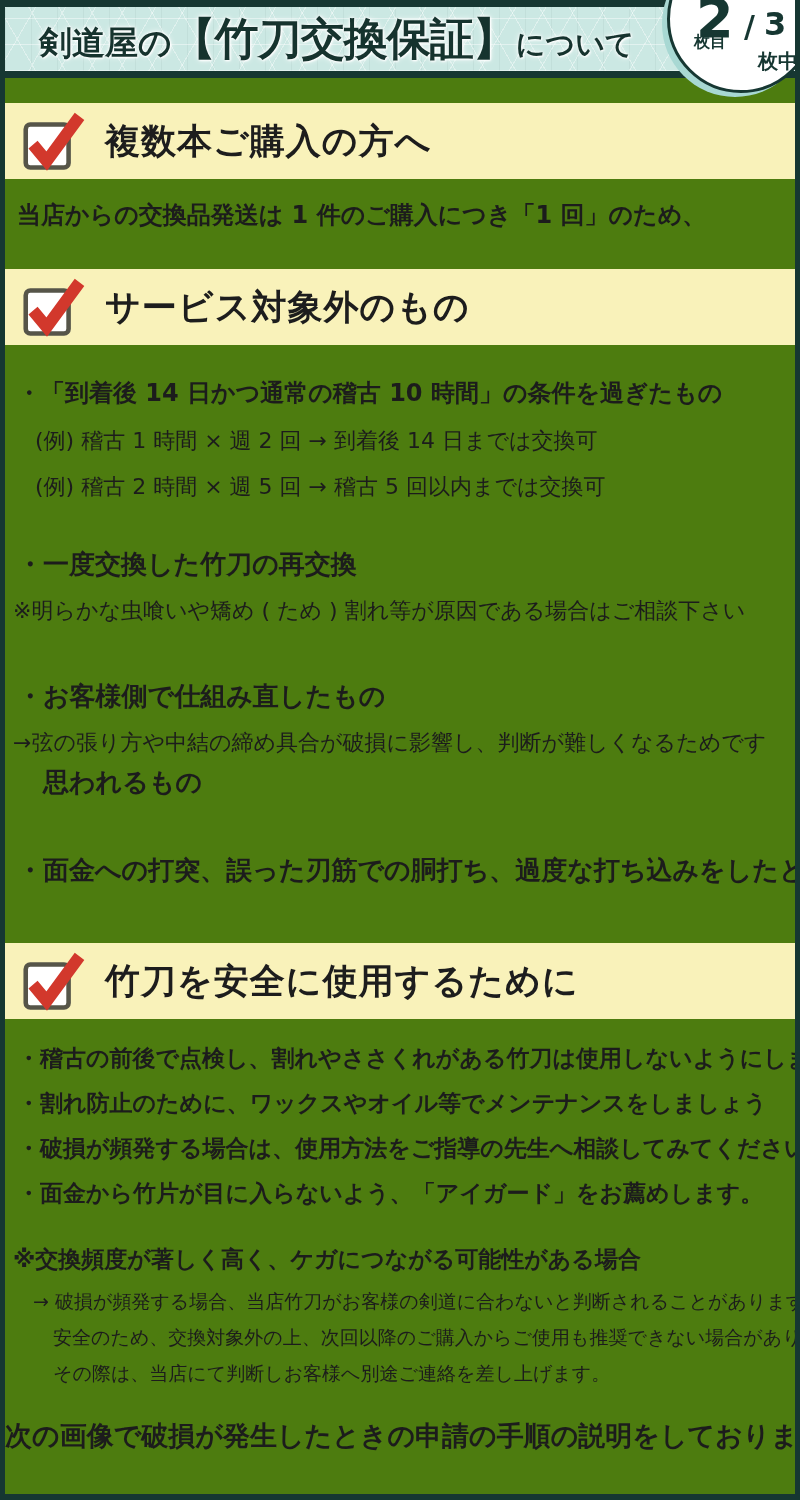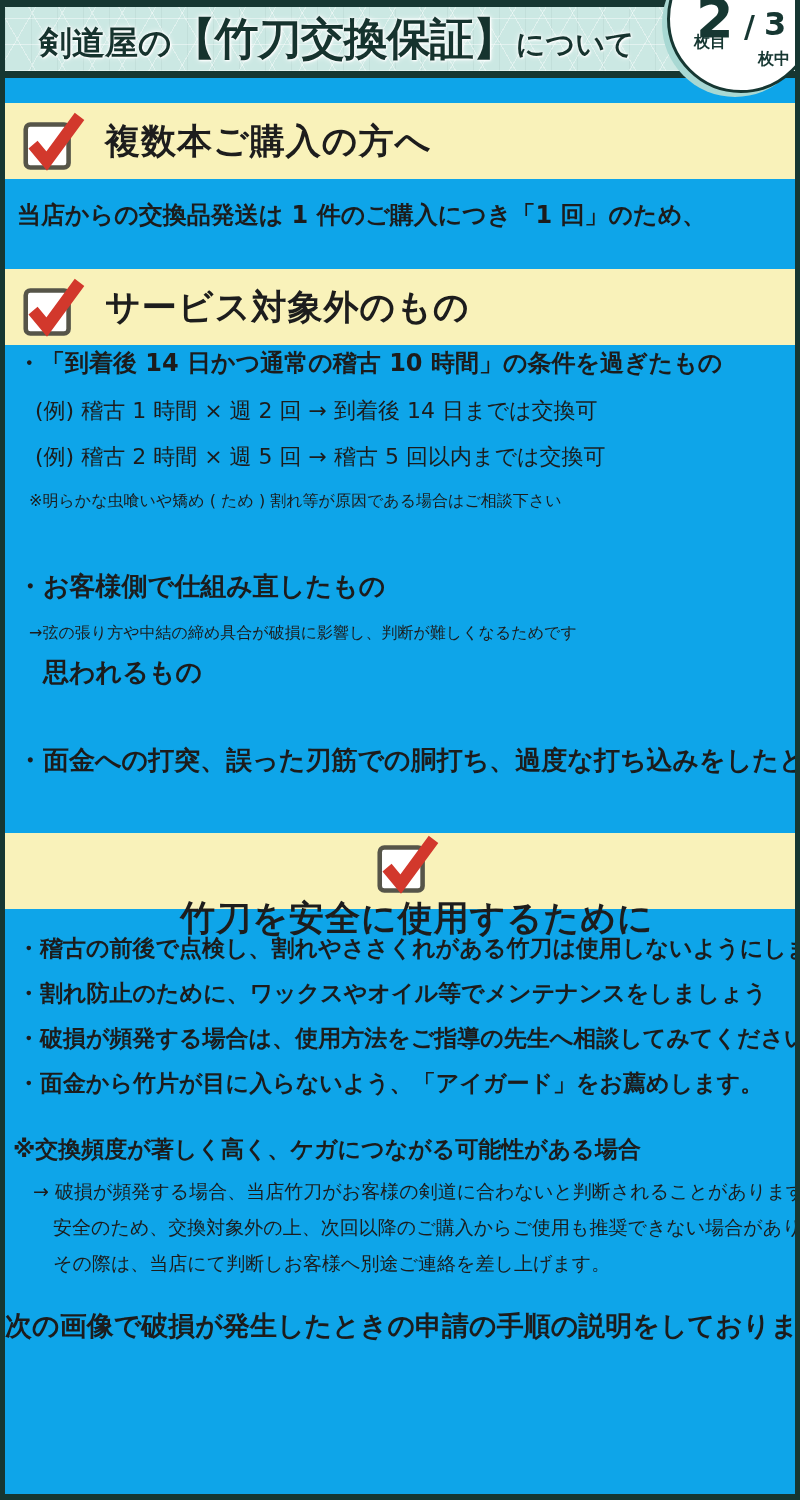--- a/index.html
+++ b/index.html
@@ -1,20 +1,20 @@
 <!DOCTYPE html>
 <html lang="ja"><head>
 <meta charset="utf-8">
 <style>
   html,body{margin:0;padding:0;background:#ffffff;}
   .page{
     position:relative;
     width:800px;height:1500px;
     box-sizing:border-box;
-    background:#0ea5e9;
+    background:#4d7c0f;
     border-left:5px solid #163732;
     border-right:5px solid #163732;
     border-bottom:6px solid #163732;
     overflow:hidden;
     font-family:"DejaVu Sans", sans-serif;
     color:#1c1c1c;
   }
   
   .header{
     height:78px;box-sizing:border-box;
@@ -44,41 +44,41 @@
     position:absolute;top:-55px;right:-20px;
     width:142px;height:142px;border-radius:50%;
     background:#ffffff;border:3px solid #163732;
     box-shadow:-6px 5px 0 -1px #a8d8d3;
     z-index:5;color:#163732;
   }
   .pc-cur{position:absolute;left:26px;top:44px;font-size:54px;font-weight:bold;line-height:1;}
   .pc-sep{position:absolute;left:74px;top:64px;font-size:30px;font-weight:bold;line-height:1;}
   .pc-tot{position:absolute;left:94px;top:60px;font-size:32px;font-weight:bold;line-height:1;}
   .pc-curl{position:absolute;left:24px;top:86px;font-size:16px;font-weight:bold;line-height:1;}
-  .pc-totl{position:absolute;left:88px;top:103px;font-size:16px;font-weight:bold;line-height:1;}
+  .pc-totl{position:absolute;left:88px;top:103px;font-size:20px;font-weight:bold;line-height:1;}
   
   .banner{
     background:#f9f2ba;
     height:76px;
     display:flex;align-items:center;
     padding-left:16px;box-sizing:border-box;
   }
   .banner h2{
     margin:0 0 0 18px;
     font-size:35px;font-weight:bold;color:#1d1d1d;
     letter-spacing:1px;white-space:nowrap;
   }
   .checkbox{width:66px;height:62px;display:inline-block;flex:0 0 auto;}
   
   p{margin:0;white-space:nowrap;}
   .body {font-size:24px;font-weight:bold;line-height:40px;padding-left:12px;}
   .bb   {font-size:24px;font-weight:bold;line-height:36px;padding-left:12px;}
   .bb2  {font-size:26px;font-weight:bold;line-height:38px;padding-left:12px;}
   .ex   {font-size:22px;line-height:32px;padding-left:30px;}
-  .note {font-size:16px;line-height:32px;padding-left:24px;}
+  .note {font-size:22px;line-height:32px;padding-left:8px;}
   .b3   {font-size:23px;font-weight:600;line-height:34px;padding-left:12px;}
   .warn {font-size:23px;font-weight:bold;line-height:34px;padding-left:8px;}
   .sm   {font-size:19px;line-height:27px;}
   .footer-line{
     font-size:27px;font-weight:bold;line-height:38px;
     text-align:center;white-space:nowrap;
   }
 </style>
 </head>
 <body>
@@ -115,32 +115,33 @@
   <section>
     <div class="banner" style="margin-top:34px;">
       <span class="checkbox">
         <svg viewBox="0 0 72 68" width="66" height="62">
           <rect x="5" y="16" width="47" height="47" rx="5" fill="#ffffff" stroke="#565549" stroke-width="5"></rect>
           <path d="M13 38 L28 56 L64 7" fill="none" stroke="#d2382c" stroke-width="13"></path>
         </svg>
       </span>
       <h2>サービス対象外のもの</h2>
     </div>
-    <p class="bb" style="">・「到着後 14 日かつ通常の稽古 10 時間」の条件を過ぎたもの</p>
+    <p class="bb" style="margin-top:30px;">・「到着後 14 日かつ通常の稽古 10 時間」の条件を過ぎたもの</p>
     <p class="ex" style="margin-top:14px;">(例) 稽古 1 時間 × 週 2 回 → 到着後 14 日までは交換可</p>
     <p class="ex" style="margin-top:14px;">(例) 稽古 2 時間 × 週 5 回 → 稽古 5 回以内までは交換可</p>
+    <p class="bb2" style="margin-top:42px;">・一度交換した竹刀の再交換</p>
     <p class="note" style="margin-top:12px;">※明らかな虫喰いや矯め ( ため ) 割れ等が原因である場合はご相談下さい</p>
     <p class="bb2" style="margin-top:50px;">・お客様側で仕組み直したもの</p>
     <p class="note" style="margin-top:12px;">→弦の張り方や中結の締め具合が破損に影響し、判断が難しくなるためです</p>
     <p class="bb2" style="margin-top:4px;padding-left:38px;">思われるもの</p>
     <p class="bb2" style="margin-top:50px;">・面金への打突、誤った刃筋での胴打ち、過度な打ち込みをしたと</p>
   </section>
 
   <section>
-    <div class="banner" style="margin-top:54px;flex-direction:column;">
+    <div class="banner" style="margin-top:54px;">
       <span class="checkbox">
         <svg viewBox="0 0 72 68" width="66" height="62">
           <rect x="5" y="16" width="47" height="47" rx="5" fill="#ffffff" stroke="#565549" stroke-width="5"></rect>
           <path d="M13 38 L28 56 L64 7" fill="none" stroke="#d2382c" stroke-width="13"></path>
         </svg>
       </span>
       <h2>竹刀を安全に使用するために</h2>
     </div>
     <p class="b3" style="margin-top:22px;">・稽古の前後で点検し、割れやささくれがある竹刀は使用しないようにしましょう</p>
     <p class="b3" style="margin-top:11px;">・割れ防止のために、ワックスやオイル等でメンテナンスをしましょう</p>

